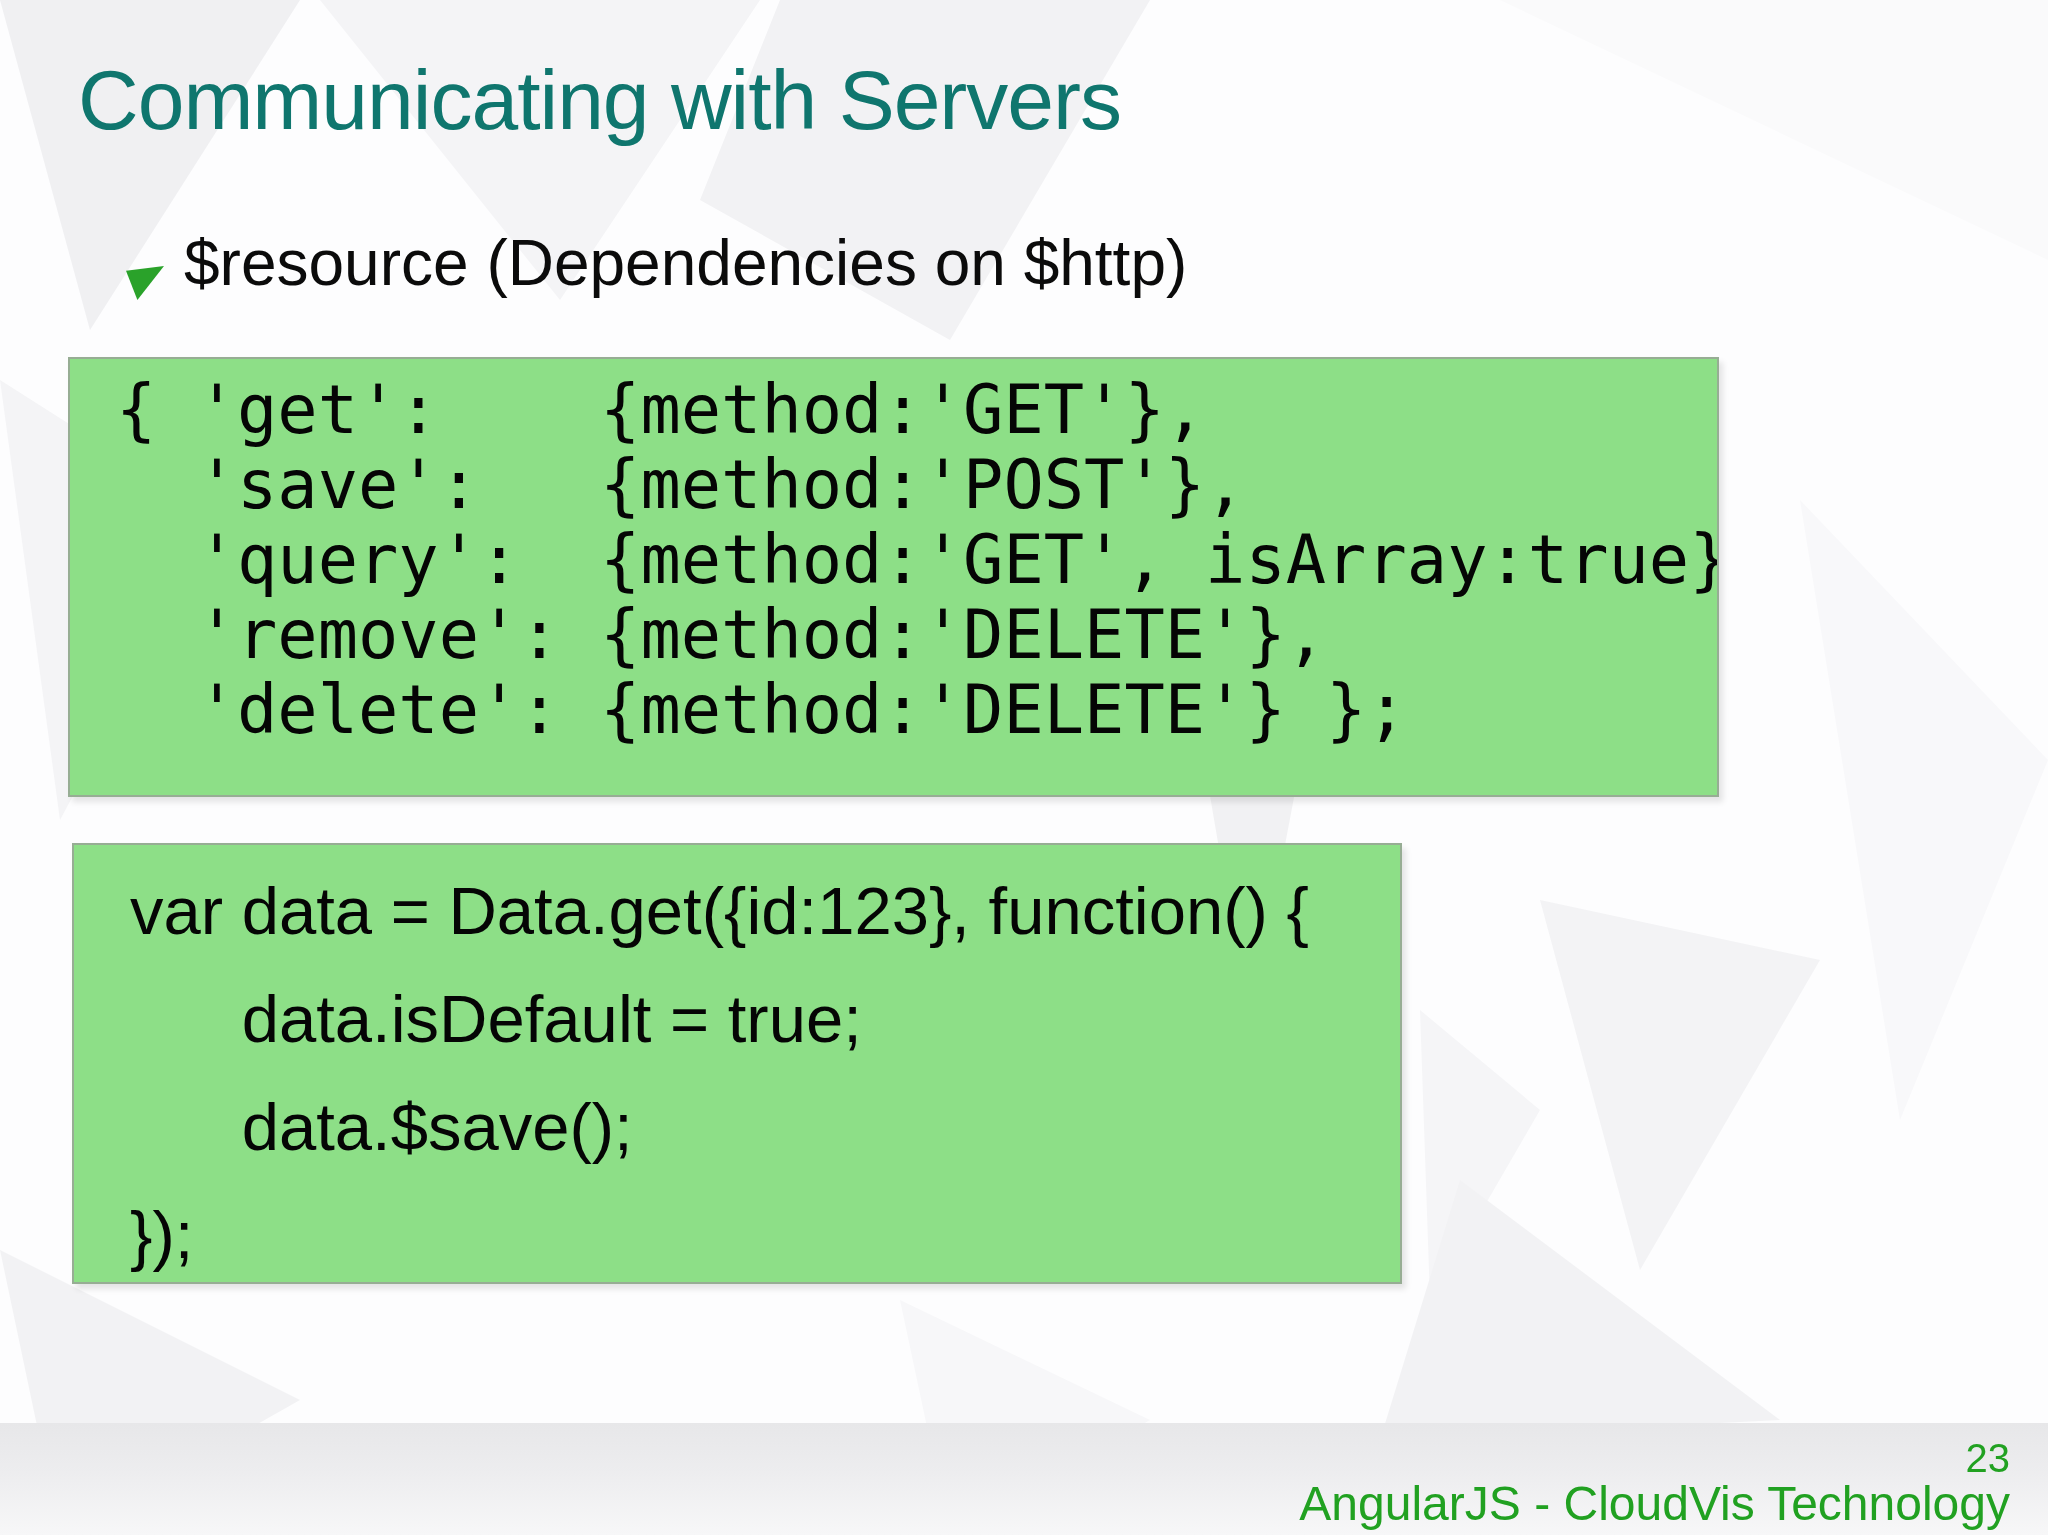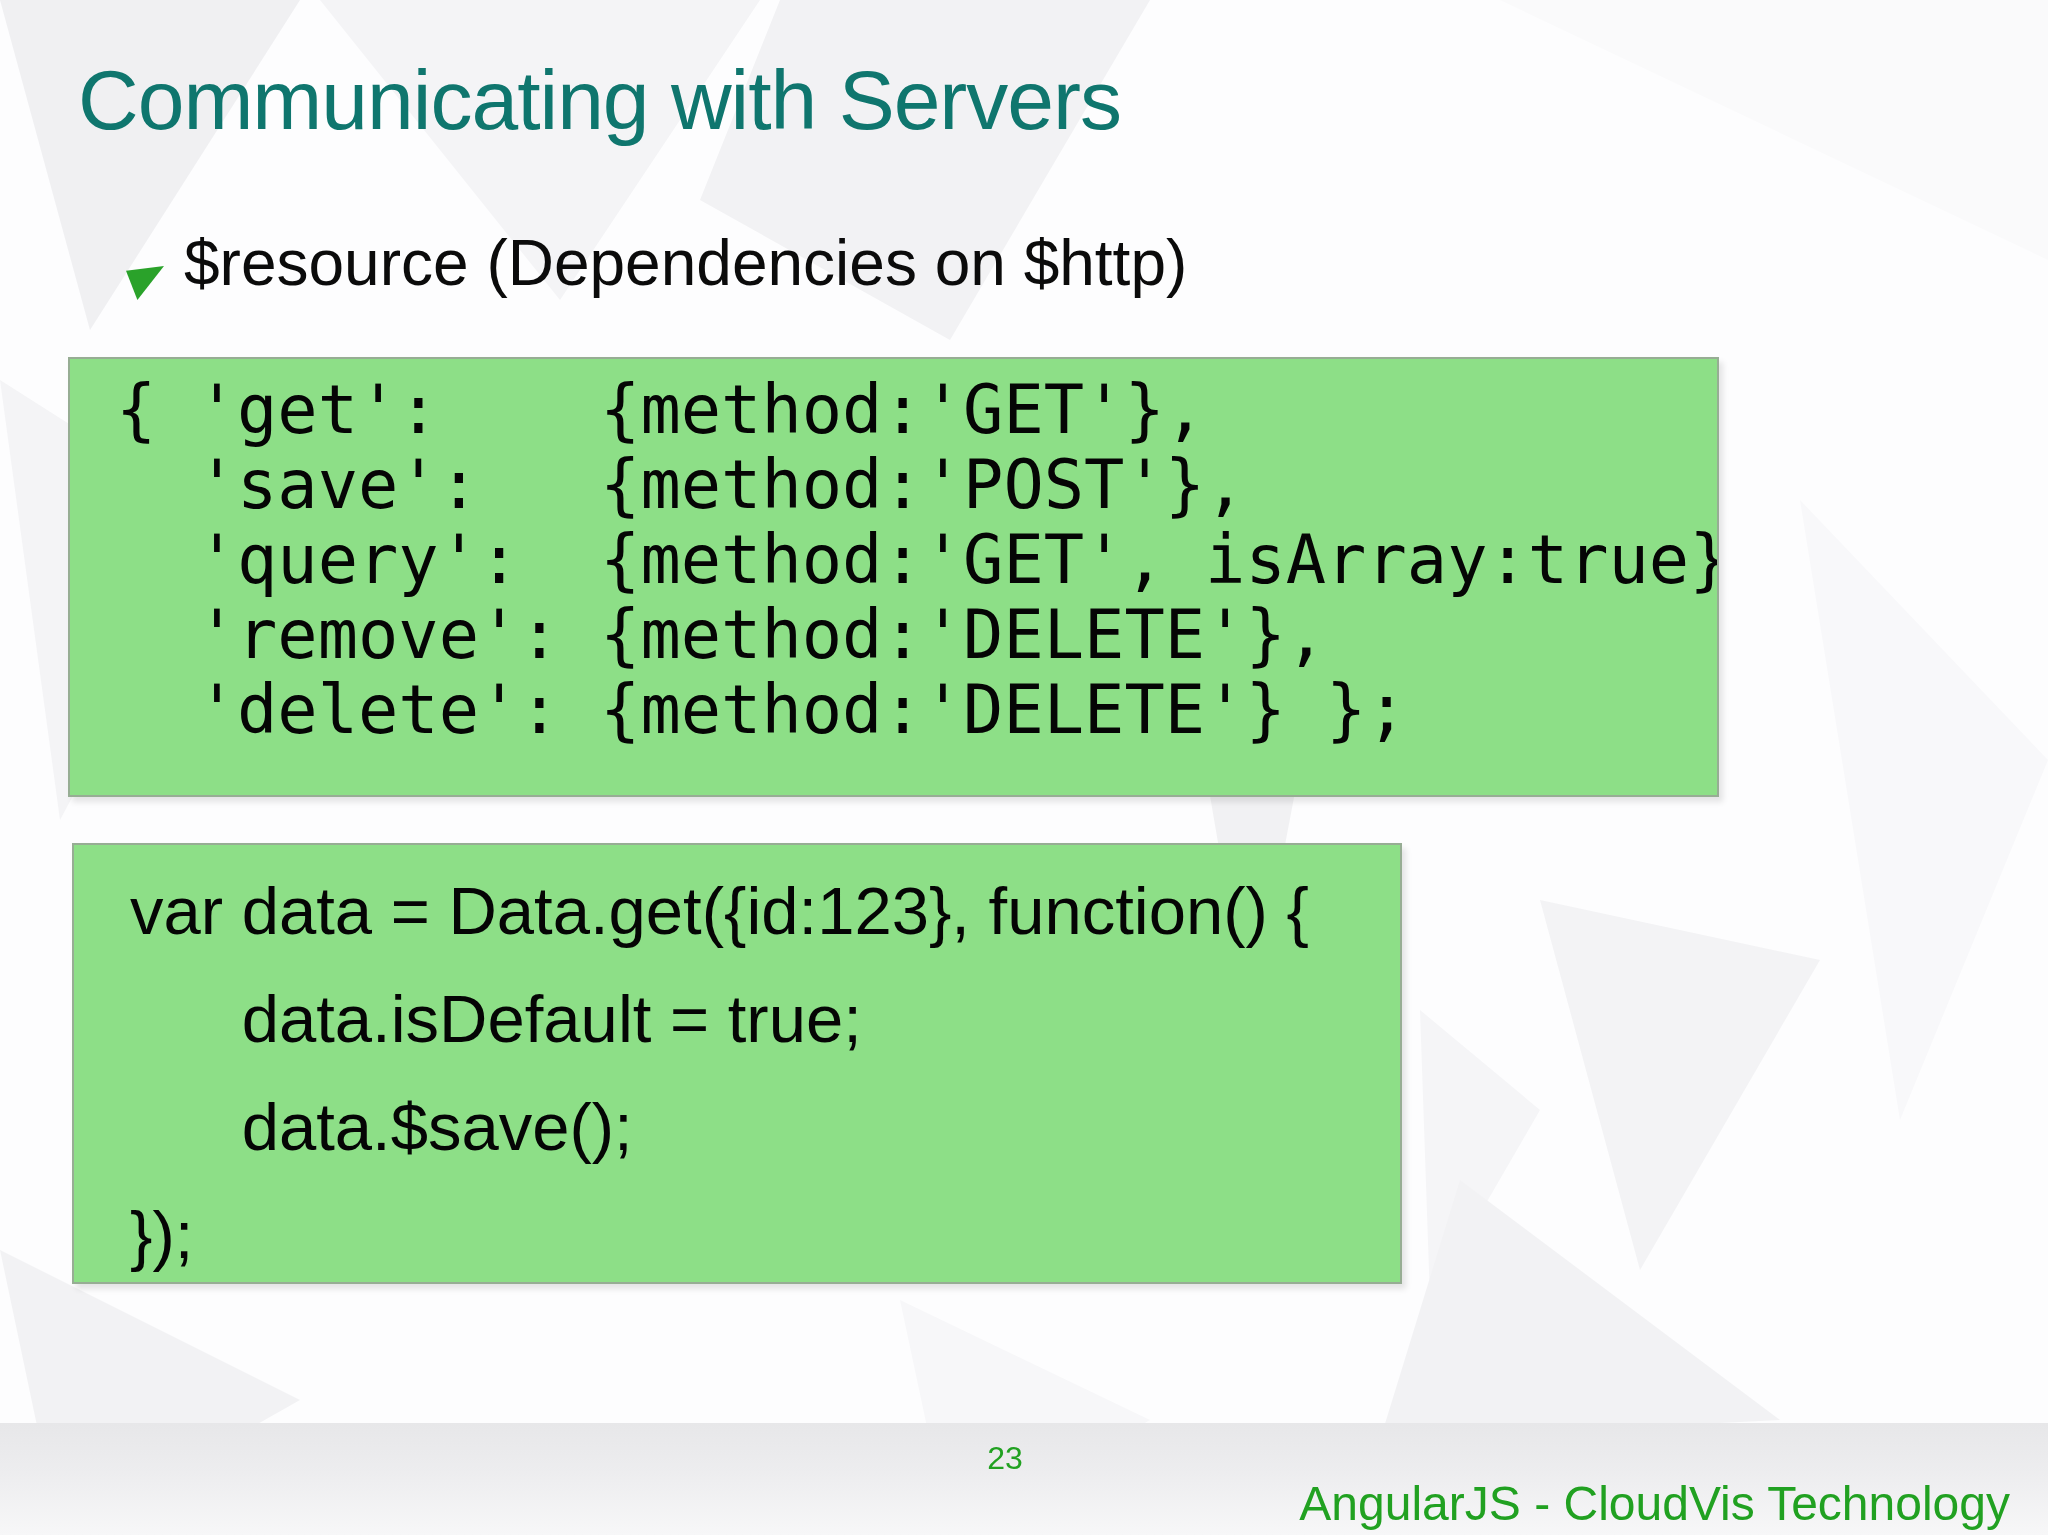--- a/index.html
+++ b/index.html
@@ -96,24 +96,23 @@
     bottom: 0;
     width: 100%;
     height: 112px;
     box-sizing: border-box;
     padding: 12px 38px 0 0;
     text-align: right;
     background: linear-gradient(180deg, #e7e7e9 0%, #ededef 45%, #f7f7f8 100%);
   }
 
   .page-number {
-    font-size: 32px;
+    font-size: 40px;
     line-height: 46px;
     color: #21a121;
-    text-align: center;
   }
 
   .footer-text {
     font-size: 48px;
     line-height: 46px;
     color: #21a121;
     white-space: nowrap;
     padding-left: 36px;
   }
 </style>

